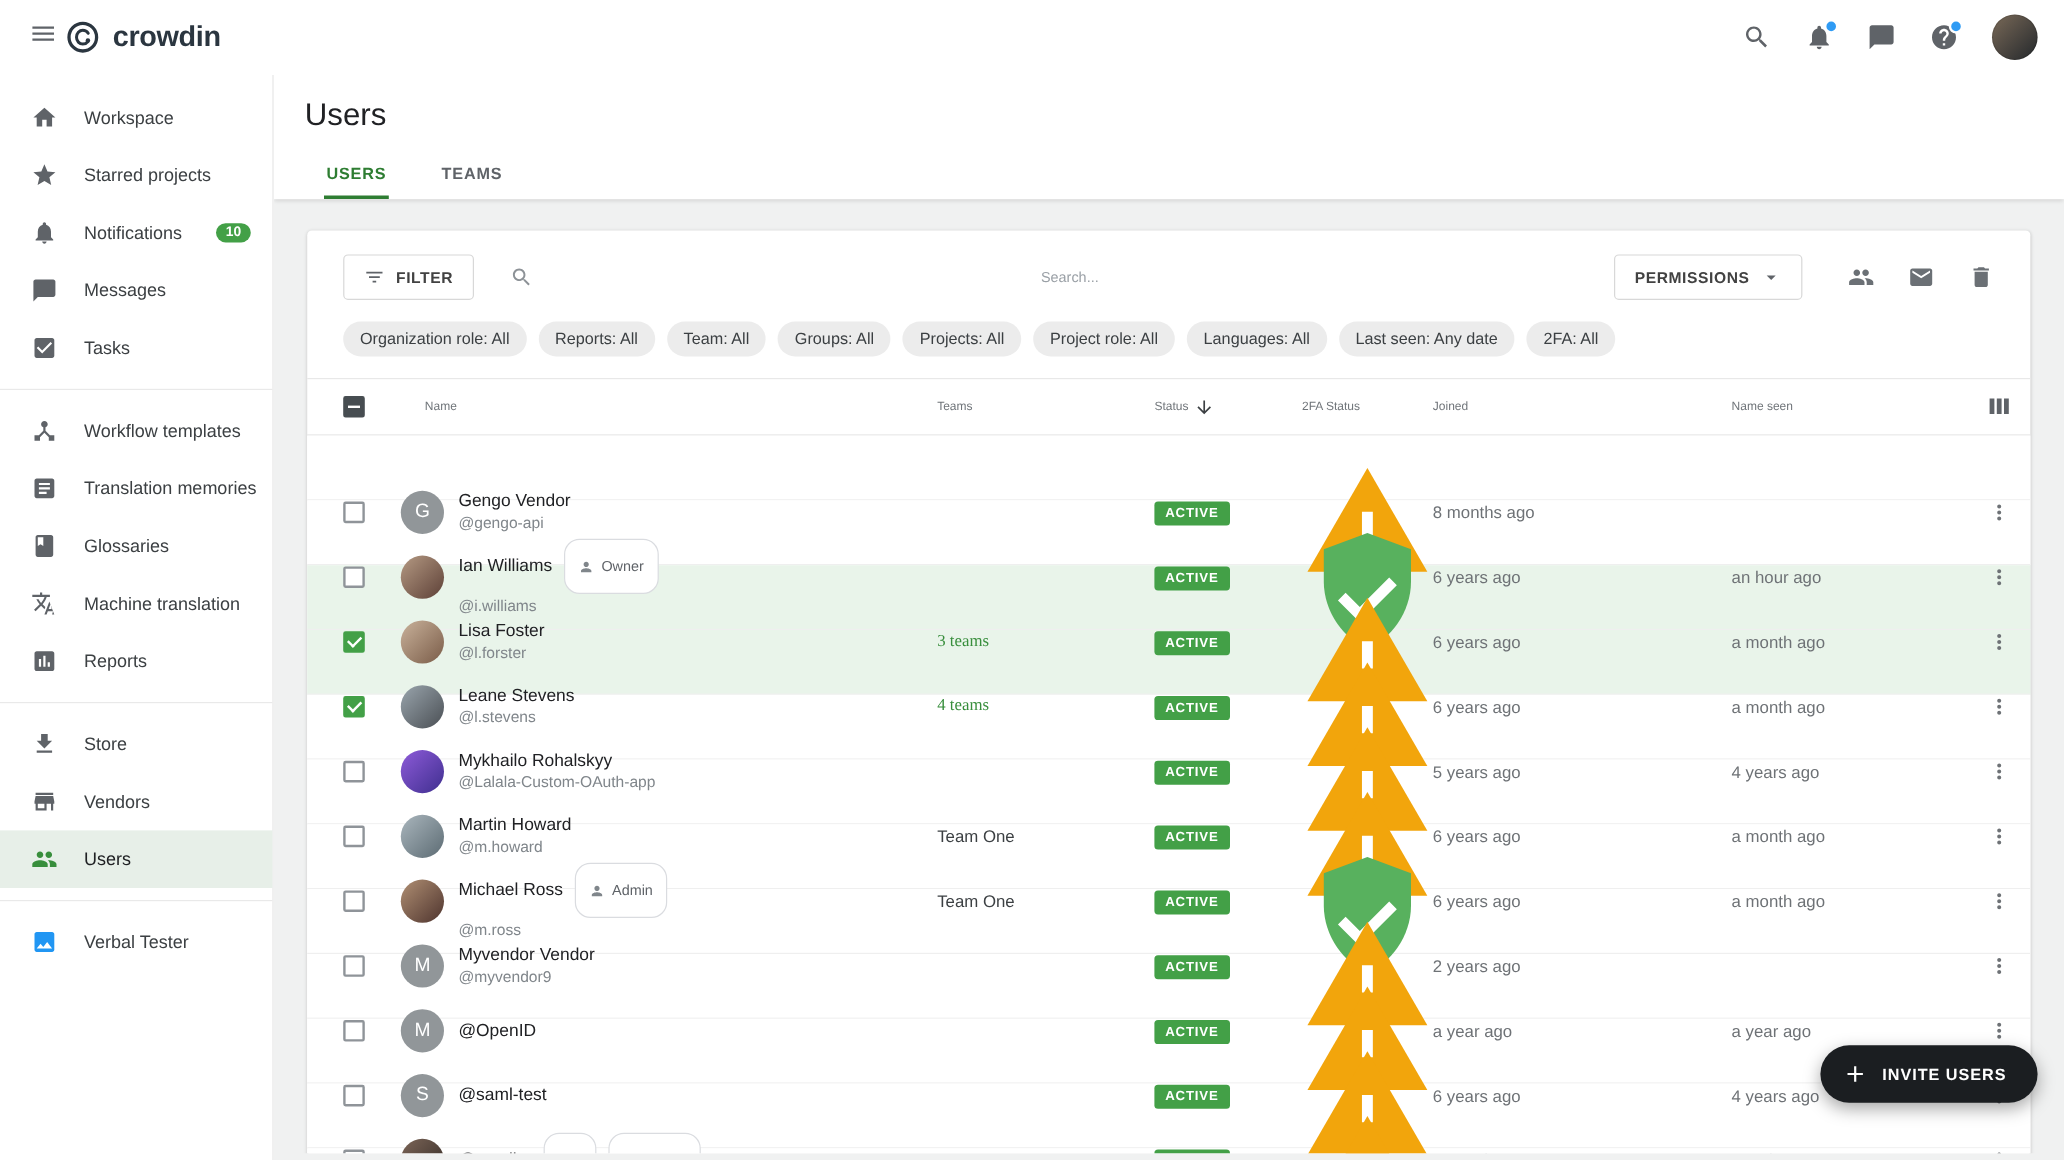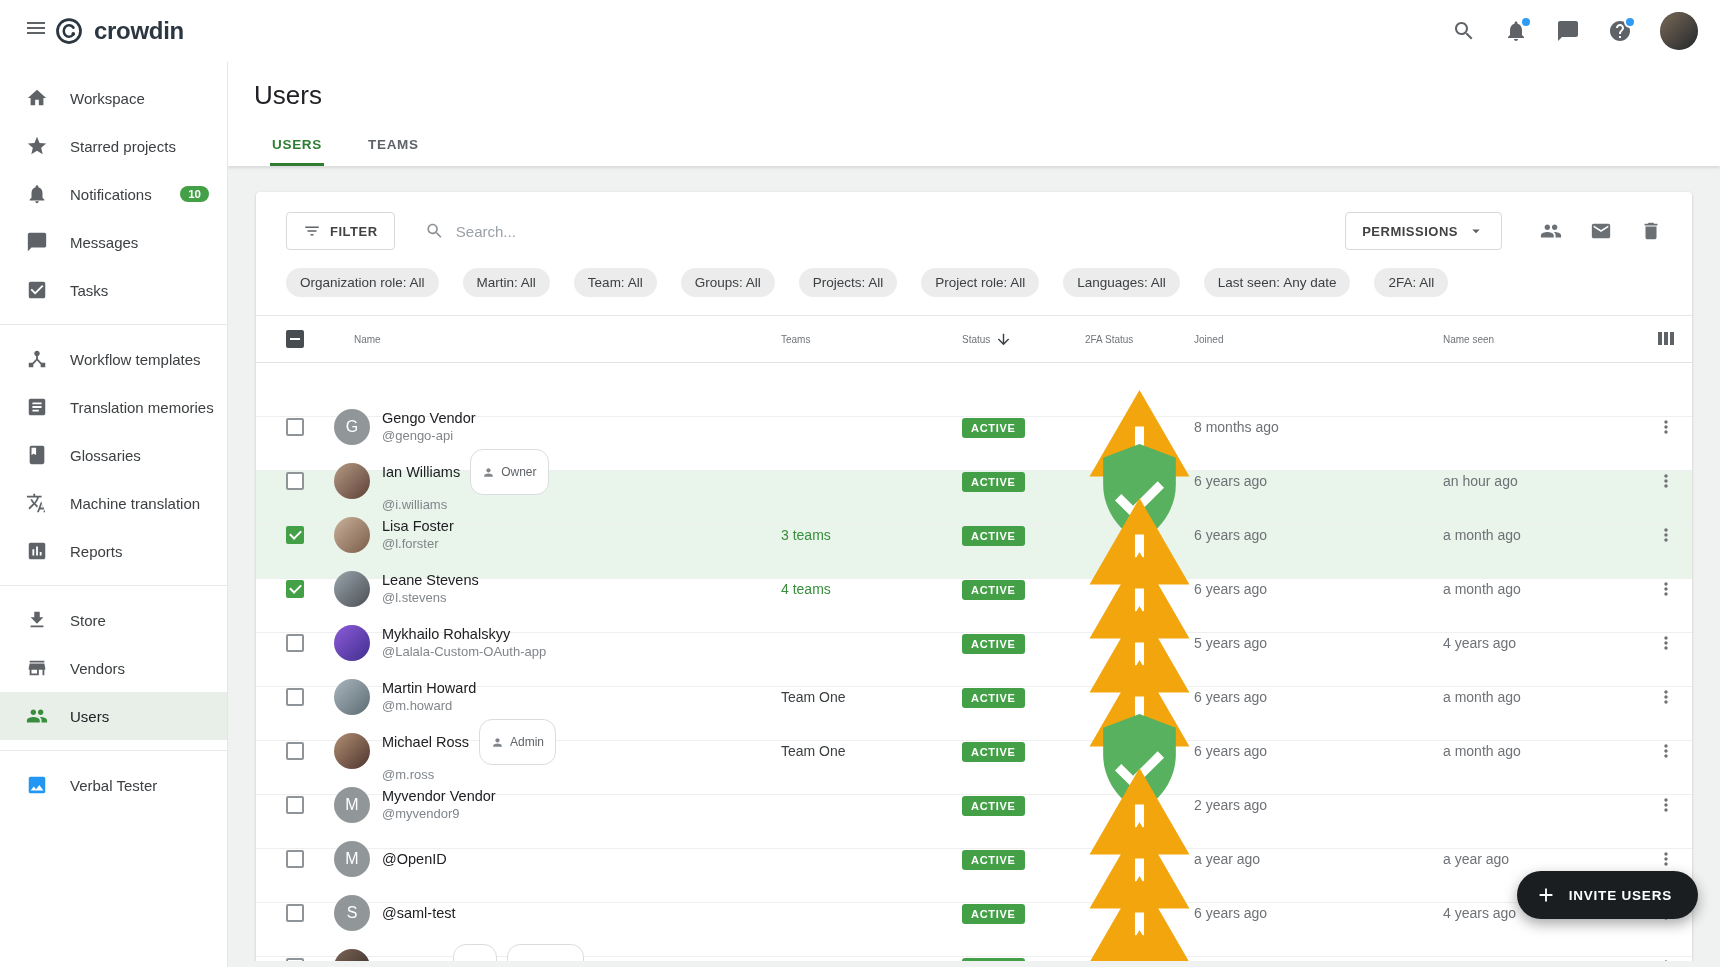--- a/index.html
+++ b/index.html
@@ -77,26 +77,26 @@
   .filter-btn, .perm-btn {
     display: inline-flex; align-items: center; gap: 9px; background: #fff;
     border: 1px solid #d8d8d8; border-radius: 4px; padding: 9px 16px;
     font-family: inherit; font-size: 13px; font-weight: 700; letter-spacing: .5px;
     color: #424242; cursor: pointer; white-space: nowrap;
   }
   .btn-ic { width: 18px; height: 18px; color: #5f6368; }
   .caret { width: 18px; height: 18px; color: #5f6368; }
   .search { display: flex; align-items: center; gap: 12px; flex: 1; margin-left: 12px; }
   .search-ic { width: 20px; height: 20px; color: #8d9297; }
-  .search input { border: none; outline: none; font-family: inherit; font-size: 15px; color: #333; width: 100%; }
+  .search input { border: none; outline: none; font-family: inherit; font-size: 12px; color: #333; width: 100%; text-align: center; }
   .search input::placeholder { color: #9aa0a6; }
   .tool-icons { display: flex; align-items: center; gap: 28px; margin-left: 20px; }
   .tool-icons .tb-icon { width: 22px; height: 22px; color: #6b7075; }
 
-  .chips { display: flex; gap: 24px; padding: 2px 30px 18px 30px; flex-wrap: nowrap; }
+  .chips { display: flex; gap: 10px; padding: 2px 30px 18px 30px; flex-wrap: nowrap; }
   .chip {
     background: #ececec; border-radius: 16px; padding: 7px 14px;
     font-size: 13.5px; color: #3c4043; white-space: nowrap; cursor: pointer;
   }
 
   
   .thead, .row {
     display: grid;
     grid-template-columns: 78px minmax(0,1fr) 181px 123px 109px 249px 197px 52px;
     align-items: center;
@@ -125,21 +125,21 @@
   .uname { font-size: 14.5px; font-weight: 500; color: #202124; cursor: pointer; white-space: nowrap; }
   .uhandle { font-size: 13px; color: #80868b; margin-top: 2px; white-space: nowrap; }
   .ubadge {
     display: inline-flex; align-items: center; gap: 6px; background: #fff;
     border: 1px solid #dadce0; border-radius: 13px; padding: 15px 11px;
     font-size: 12px; color: #5f6368; white-space: nowrap;
   }
   .ubadge.accent { color: #388e3c; }
   .ubadge-ic { width: 13px; height: 13px; color: #80868b; }
   .c-teams { font-size: 14px; color: #3c4043; }
-  .c-teams.link { color: #388e3c; cursor: pointer; }
+  .c-teams.link { color: #388e3c; cursor: pointer; font-family: Liberation Serif, serif; }
   .sbadge {
     background: #43a047; color: #fff; font-size: 11px; font-weight: 700;
     letter-spacing: .7px; padding: 4px 9px; border-radius: 3px;
   }
   .fa-ic { width: 21px; height: 21px; margin-left: 14px; }
   .c-joined, .c-seen { font-size: 14px; color: #6e7276; }
 
   
   .checkbox {
     width: 18px; height: 18px; border: 2px solid #8f9499; border-radius: 2px;
@@ -380,21 +380,21 @@
             </span>
           <span class="tb-icon" data-icon="trash">
               <svg viewBox="0 0 24 24">
                 <path fill="currentColor" d="M6 19c0 1.1.9 2 2 2h8c1.1 0 2-.9 2-2V7H6v12zM19 4h-3.5l-1-1h-5l-1 1H5v2h14V4z"></path>
               </svg>
             </span>
         </div>
       </div>
       <div class="chips">
           <div class="chip">Organization role: All</div>
-          <div class="chip">Martin: All</div>
+          <div class="chip">Reports: All</div>
           <div class="chip">Team: All</div>
           <div class="chip">Groups: All</div>
           <div class="chip">Projects: All</div>
           <div class="chip">Project role: All</div>
           <div class="chip">Languages: All</div>
           <div class="chip">Last seen: Any date</div>
           <div class="chip">2FA: All</div>
         </div>
       <div class="thead">
         <div class="cell c-check">

